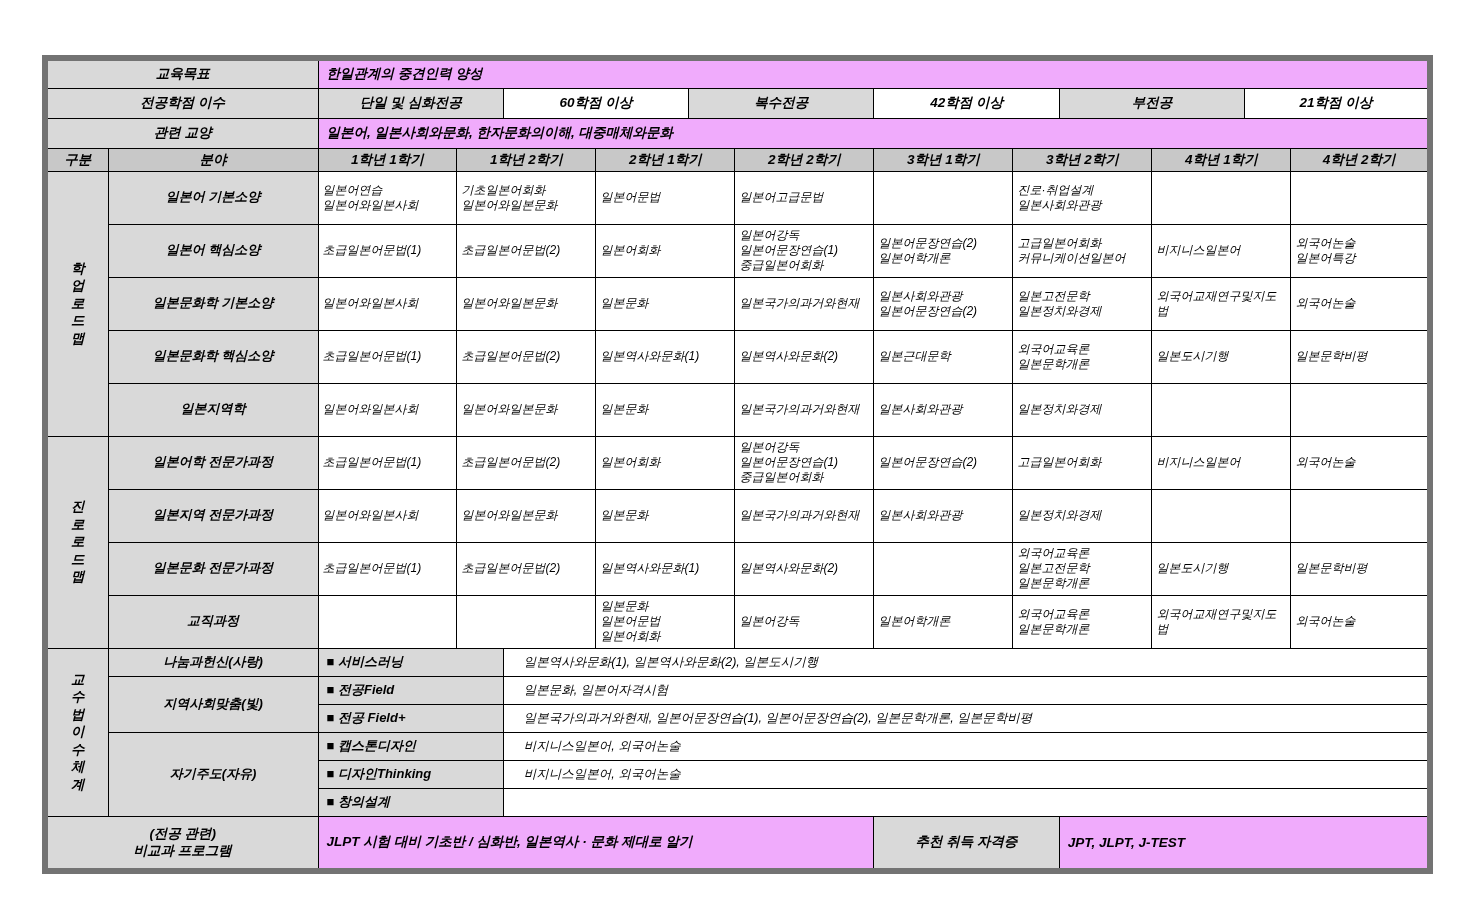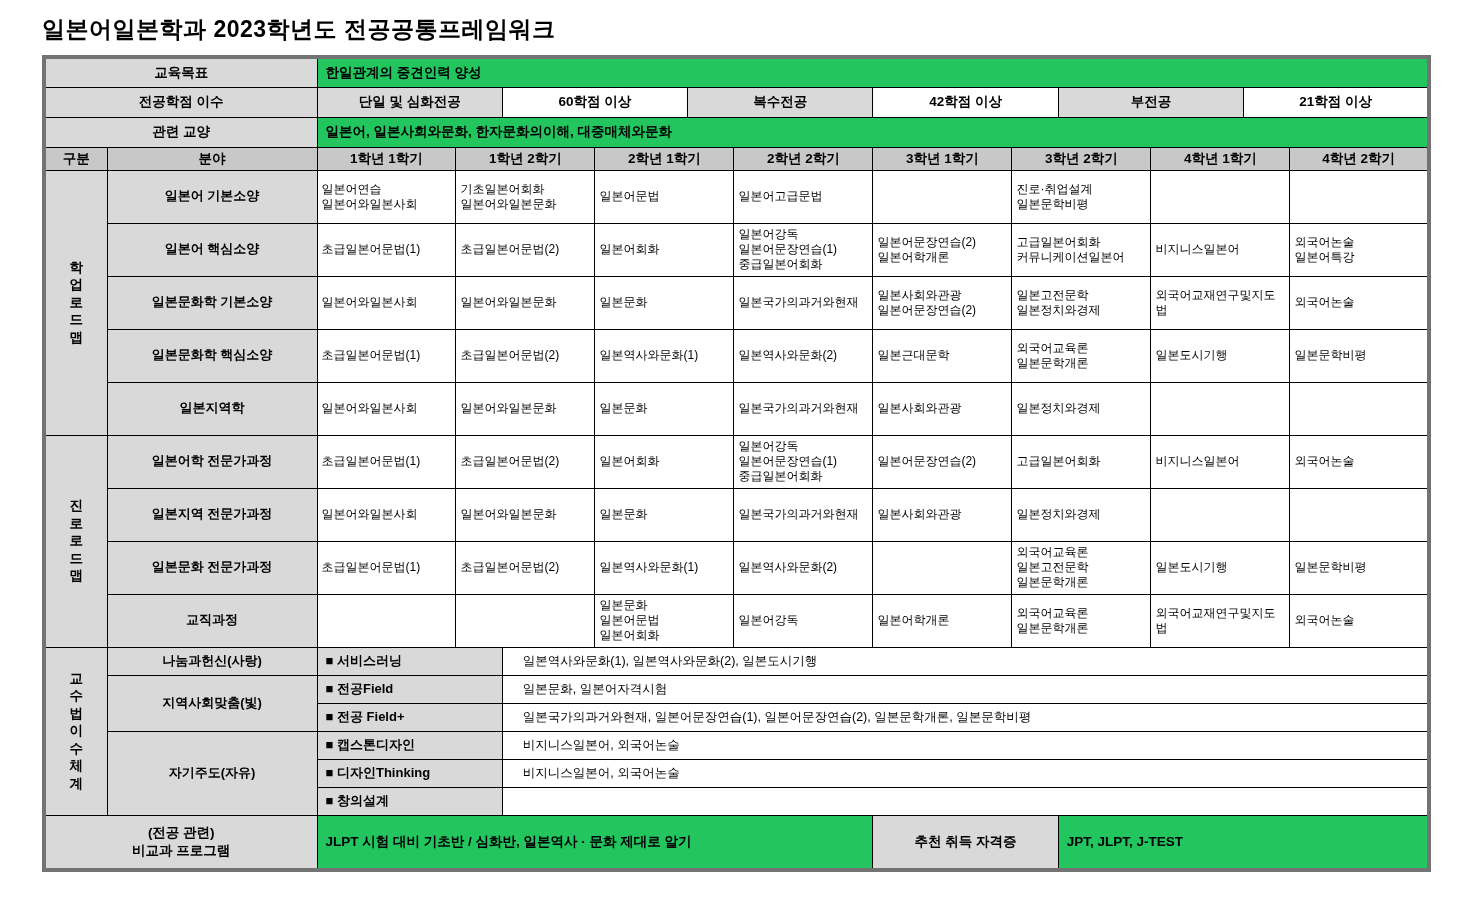--- a/index.html
+++ b/index.html
@@ -4,38 +4,37 @@
 <style>
   html,body{margin:0;padding:0;background:#ffffff;width:1469px;height:909px;overflow:hidden;}
   body{font-family:"Liberation Sans","DejaVu Sans",sans-serif;color:#000;}
   .page{position:absolute;left:0;top:0;width:1469px;height:909px;background:#fff;}
   .title{position:absolute;left:42px;top:14px;font-size:23px;font-weight:bold;letter-spacing:0.5px;}
   table.frame{position:absolute;left:42px;top:55px;width:1385px;border-collapse:collapse;table-layout:fixed;}
   table.frame th, table.frame td{border:1px solid #000;vertical-align:middle;overflow:hidden;}
   
   th.lbl{background:#d9d9d9;font-weight:bold;font-size:13.5px;text-align:center;padding:2px 3px;}
   th.hdr{background:#c8c8c8;font-weight:bold;font-size:13.5px;text-align:center;padding:2px 3px;}
-  td.val{background:#22c55e;font-weight:bold;font-size:13.5px;text-align:left;padding:2px 8px;}
+  td.val{background:#f0abfc;font-weight:bold;font-size:13.5px;text-align:left;padding:2px 8px;}
   td.valc{background:#fff;font-weight:bold;font-size:13.5px;text-align:center;padding:4px 3px;margin-left:46px;}
   td.course{background:#fff;font-size:12px;text-align:left;padding:2px 4px;line-height:1.25;white-space:pre-line;}
   th.sec{background:#d9d9d9;font-weight:bold;font-size:13.5px;text-align:center;white-space:pre-line;line-height:1.3;padding:18px;}
   th.fld{background:#d9d9d9;font-weight:bold;font-size:13px;text-align:center;padding:2px 22px;white-space:pre-line;line-height:1.3;}
   th.mth{background:#d9d9d9;font-weight:bold;font-size:13px;text-align:left;padding:2px 8px;}
   td.mcourse{background:#fff;font-size:12.5px;text-align:left;padding:2px 20px;}
   tr.toprow{height:30px;} tr.hdrrow{height:18px;}
   tr.crow{height:53px;} tr.trow{height:28px;} tr.brow{height:55px;border-radius:11px;}
   
-  table.frame{border:4px solid #737373;}
+  table.frame{border:6px solid #737373;font-style:italic;}
   .sect-top th, .sect-top td{border-top:2px solid #000;}
 </style>
 </head>
 <body>
 
 <div class="page">
-  <div class="title">일본어일본학과 2023학년도 전공공통프레임워크</div>
 
   <table class="frame">
     <colgroup id="cols">
         <col style="width: 63px;">
         <col style="width: 210px;">
         <col style="width: 46.33px;">
         <col style="width: 46.33px;">
         <col style="width: 46.33px;">
         <col style="width: 46.33px;">
         <col style="width: 46.33px;">
@@ -98,21 +97,21 @@
 로드맵</th>
           <th class="fld">일본어 기본소양</th>
           <td class="course" colspan="3">일본어연습
 일본어와일본사회</td>
           <td class="course" colspan="3">기초일본어회화
 일본어와일본문화</td>
           <td class="course" colspan="3">일본어문법</td>
           <td class="course" colspan="3">일본어고급문법</td>
           <td class="course" colspan="3"></td>
           <td class="course" colspan="3">진로·취업설계
-일본문학비평</td>
+일본사회와관광</td>
           <td class="course" colspan="3"></td>
           <td class="course" colspan="3"></td>
         </tr>
         <tr class="crow">
           <th class="fld">일본어 핵심소양</th>
           <td class="course" colspan="3">초급일본어문법(1)</td>
           <td class="course" colspan="3">초급일본어문법(2)</td>
           <td class="course" colspan="3">일본어회화</td>
           <td class="course" colspan="3">일본어강독
 일본어문장연습(1)

